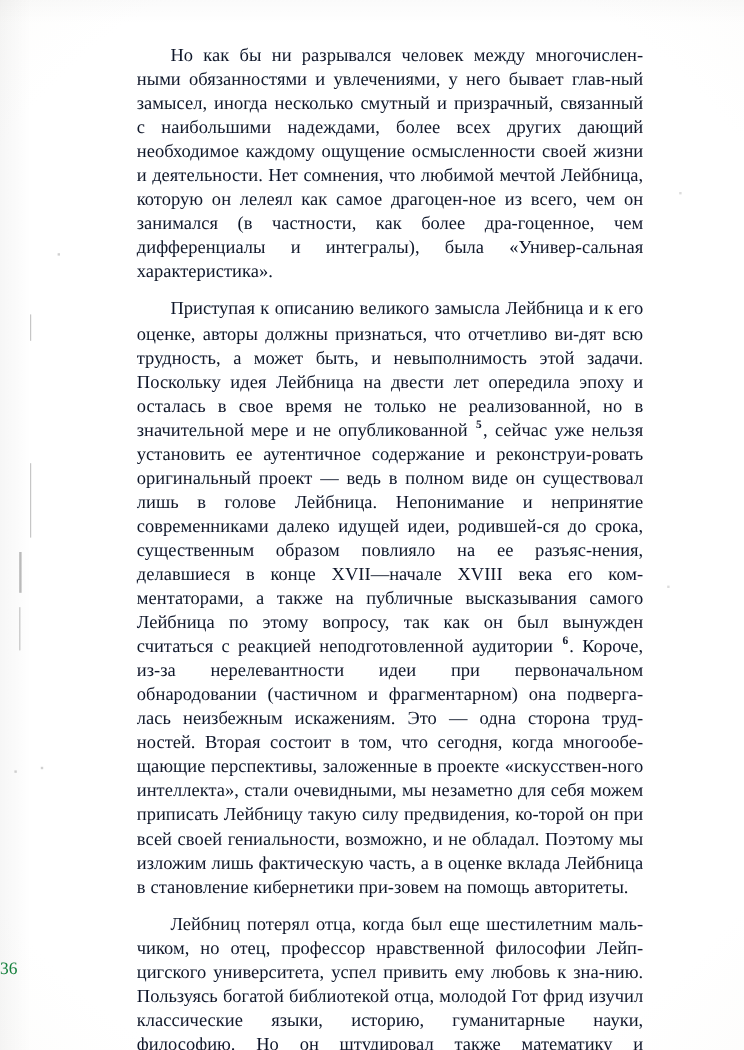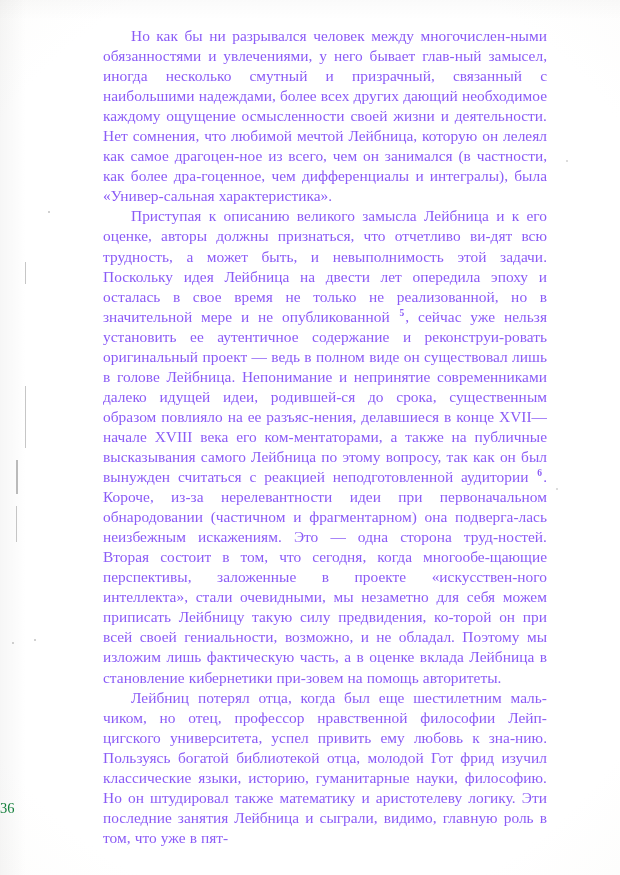--- a/index.html
+++ b/index.html
@@ -28,27 +28,27 @@
       radial-gradient(120% 100% at 50% 50%, #ffffff 55%, #f6f5f1 100%);
     pointer-events: none;
   }
   .text-block {
     position: absolute;
     left: 103px;
     top: 26px;
     width: 444px;
   }
   p.para {
-    margin: 0;
+    margin: 11px;
     text-align: justify;
     text-align-last: left;
     text-indent: 28px;
     font-size: 15.4px;
     line-height: 20.05px;
-    color: #8b5cf6;
+    color: #0f172a;
     letter-spacing: 0.02px;
     word-spacing: 0.2px;
     -webkit-font-smoothing: none;
   }
   p.para + p.para {
     margin-top: 0;
   }
   sup.fn {
     font-size: 9.5px;
     vertical-align: super;

